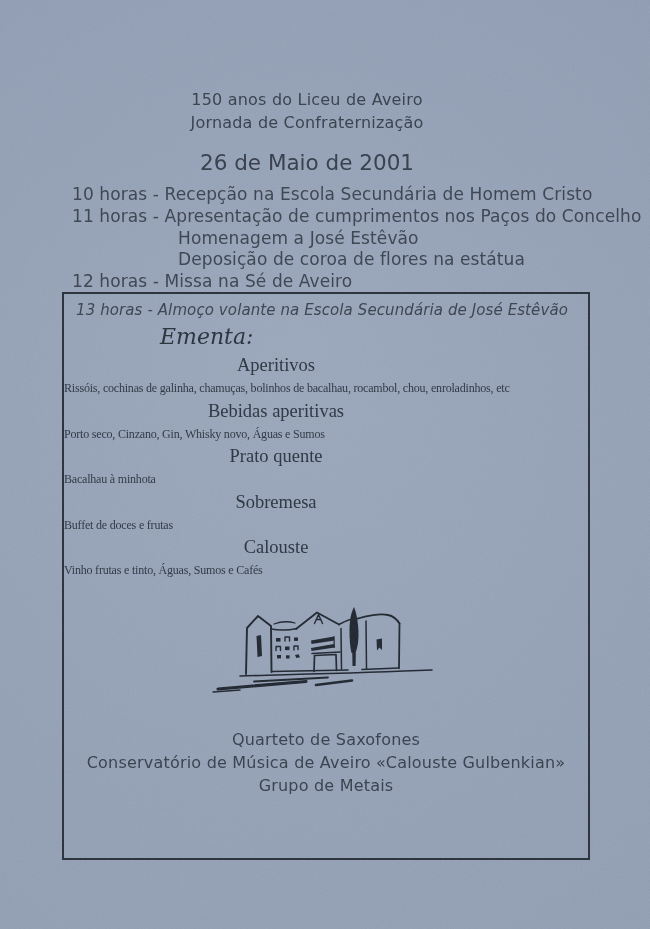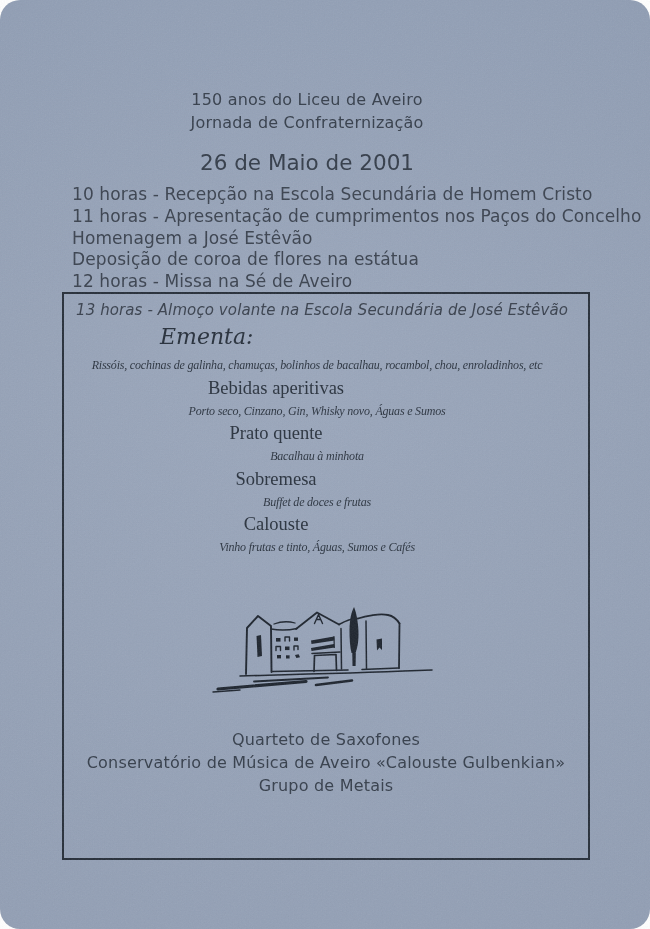--- a/index.html
+++ b/index.html
@@ -7,48 +7,47 @@
   body{
     font-family:"DejaVu Sans", sans-serif;
     overflow:hidden;
   }
   .page{
     position:relative; width:650px; height:929px;
     background:
       radial-gradient(ellipse 120% 90% at 45% 38%, rgba(255,255,255,0.05), rgba(10,20,40,0.06)),
       linear-gradient(180deg,#92a0b7 0%, #95a2b8 35%, #97a4ba 100%);
     color:#343d4a;
-    border-radius:20px;
   }
   .grain{ position:absolute; inset:0; z-index:40; pointer-events:none; }
 
   
   .header{ position:absolute; top:88px; left:0; width:614px; text-align:center; }
   .header .line{ font-size:16px; line-height:23px; letter-spacing:0.2px; color:#353e4b; }
   .header .date{ font-size:21.5px; line-height:30px; margin-top:14px; color:#333c49; }
 
   
   .schedule{ position:absolute; top:184px; left:72px; font-size:17px; line-height:21.8px;
              letter-spacing:0.1px; color:#3a424f; white-space:nowrap; }
-  .schedule .indent{ }
+  .schedule .indent{ margin-left:106px; }
 
   
   .box{ position:absolute; left:62px; top:292px; width:528px; height:568px;
         border:2px solid #262e39; }
   .box-intro{ position:absolute; left:12px; top:7px; font-size:15px; letter-spacing:0.1px;
               color:#39414e; white-space:nowrap;font-style:italic; }
   .menu-title{ position:absolute; left:96px; top:30px;
                font-family:"DejaVu Serif", serif; font-style:italic;
                font-size:22px; color:#262f3b; }
   .menu{ position:absolute; top:60px; left:0; width:100%; }
   .menu-heading{ font-family:"Liberation Serif","DejaVu Serif",serif;
                  font-size:18.5px; line-height:23px; text-align:center;
                  margin-right:100px; color:#29323e; white-space:nowrap; }
-  .menu-items{ font-family:"Liberation Serif","DejaVu Serif",serif; font-style:italic;
-               font-size:12px; line-height:22.6px; text-align:center;
+  .menu-items{ font-family:"Liberation Serif","DejaVu Serif",serif; 
+               font-size:12px; line-height:22.6px; text-align:left;
                margin-right:18px; letter-spacing:-0.2px;
                color:#2b3440; white-space:nowrap; }
 
   
   .sketch{ position:absolute; left:200px; top:586px; z-index:2; }
 
   
   .performers{ position:absolute; top:434px; left:0; width:100%; text-align:center;
                padding-right:0; font-size:16px; line-height:23px;
                letter-spacing:0.2px; color:#353e4b; white-space:nowrap; }
@@ -70,20 +69,21 @@
     <div class="indent">Homenagem a José Estêvão</div>
     <div class="indent">Deposição de coroa de flores na estátua</div>
     <div>12 horas - Missa na Sé de Aveiro</div>
   </div>
 
   <div class="box">
     <div class="box-intro">13 horas - Almoço volante na Escola Secundária de José Estêvão</div>
     <div class="menu-title">Ementa:</div>
 
     <div class="menu">
+      <div class="menu-heading">Aperitivos</div>
       <div class="menu-items">Rissóis, cochinas de galinha, chamuças, bolinhos de bacalhau, rocambol, chou, enroladinhos, etc</div>
       <div class="menu-heading">Bebidas aperitivas</div>
       <div class="menu-items">Porto seco, Cinzano, Gin, Whisky novo, Águas e Sumos</div>
       <div class="menu-heading">Prato quente</div>
       <div class="menu-items">Bacalhau à minhota</div>
       <div class="menu-heading">Sobremesa</div>
       <div class="menu-items">Buffet de doces e frutas</div>
       <div class="menu-heading">Calouste</div>
       <div class="menu-items">Vinho frutas e tinto, Águas, Sumos e Cafés</div>
     </div>

